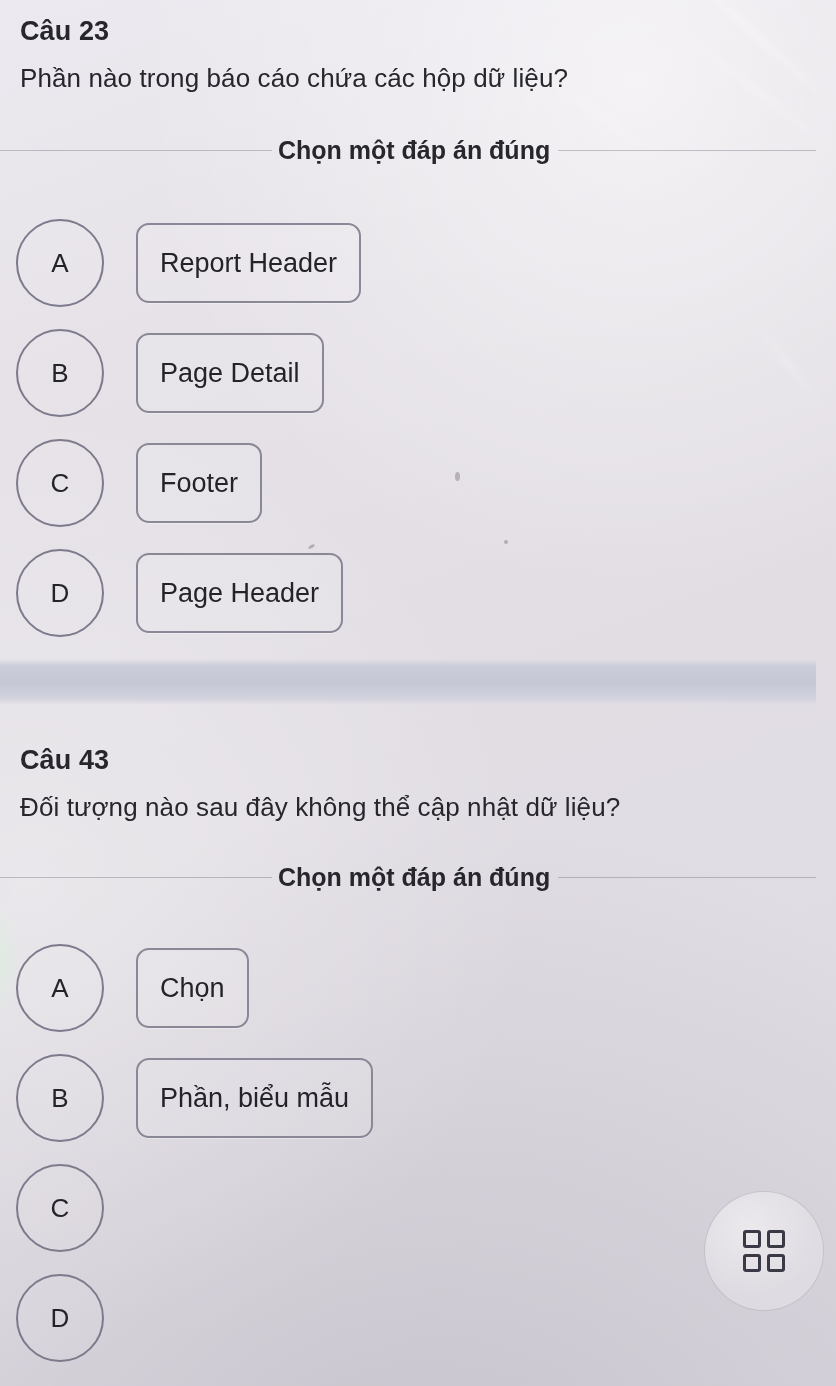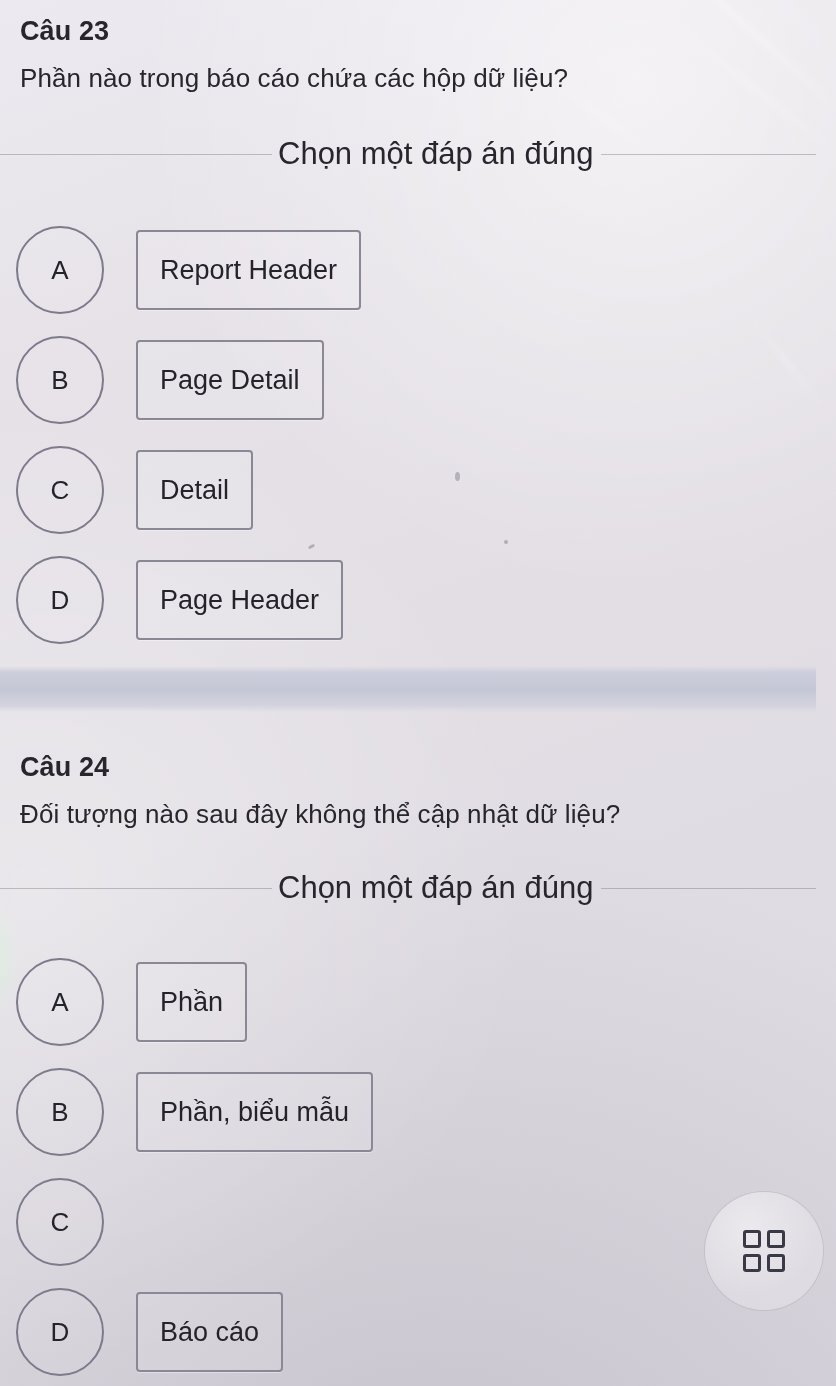--- a/index.html
+++ b/index.html
@@ -92,22 +92,22 @@
     width: 100%;
   }
   .choose-rule {
     height: 1px;
     background: rgba(120,116,132,.42);
     flex: 0 0 auto;
   }
   .choose-rule.left  { width: 272px; }
   .choose-rule.right { flex: 1 1 auto; margin-left: 2px; }
   .choose-label {
-    font-size: 31px;
-    font-weight: 400;
+    font-size: 25px;
+    font-weight: 700;
     white-space: nowrap;
     padding: 0 6px;
   }
 
   
   .options { margin-top: 8px; }
 
   .option-row {
     display: flex;
     align-items: center;
@@ -129,21 +129,21 @@
     font-weight: 400;
     color: #23232a;
     background: rgba(255,255,255,.06);
   }
 
   .option-box {
     flex: 0 0 auto;
     min-height: 80px;
     box-sizing: border-box;
     border: 2px solid #8a8796;
-    border-radius: 4px;
+    border-radius: 13px;
     display: flex;
     align-items: center;
     padding: 0 22px;
     font-size: 27px;
     font-weight: 400;
     color: #232329;
     background: rgba(255,255,255,.10);
     box-shadow: 0 1px 0 rgba(255,255,255,.35);
   }
 
@@ -228,67 +228,66 @@
           <div class="option-box">Report Header</div>
         </div>
 
         <div class="option-row">
           <div class="option-letter">B</div>
           <div class="option-box">Page Detail</div>
         </div>
 
         <div class="option-row">
           <div class="option-letter">C</div>
-          <div class="option-box">Detail</div>
+          <div class="option-box">Footer</div>
         </div>
 
         <div class="option-row">
           <div class="option-letter">D</div>
           <div class="option-box">Page Header</div>
         </div>
 
       </div>
     </div>
 
     <div class="band"></div>
 
     <div class="q-block">
       <div style="height:40px"></div>
-      <div class="q-number">Câu 24</div>
+      <div class="q-number">Câu 43</div>
       <div style="height:16px"></div>
       <div class="q-text">Đối tượng nào sau đây không thể cập nhật dữ liệu?</div>
       <div style="height:40px"></div>
 
       <div class="choose-row">
         <div class="choose-rule left"></div>
         <div class="choose-label">Chọn một đáp án đúng</div>
         <div class="choose-rule right"></div>
       </div>
 
       <div style="height:44px"></div>
 
       <div class="options">
 
         <div class="option-row">
           <div class="option-letter">A</div>
-          <div class="option-box">Phần</div>
+          <div class="option-box">Chọn</div>
         </div>
 
         <div class="option-row">
           <div class="option-letter">B</div>
           <div class="option-box">Phần, biểu mẫu</div>
         </div>
 
         <div class="option-row">
           <div class="option-letter">C</div>
         </div>
 
         <div class="option-row">
           <div class="option-letter">D</div>
-          <div class="option-box">Báo cáo</div>
         </div>
 
       </div>
     </div>
 
   </div>
 
   <div class="fab">
     <span class="grid-icon">
       <i></i>

